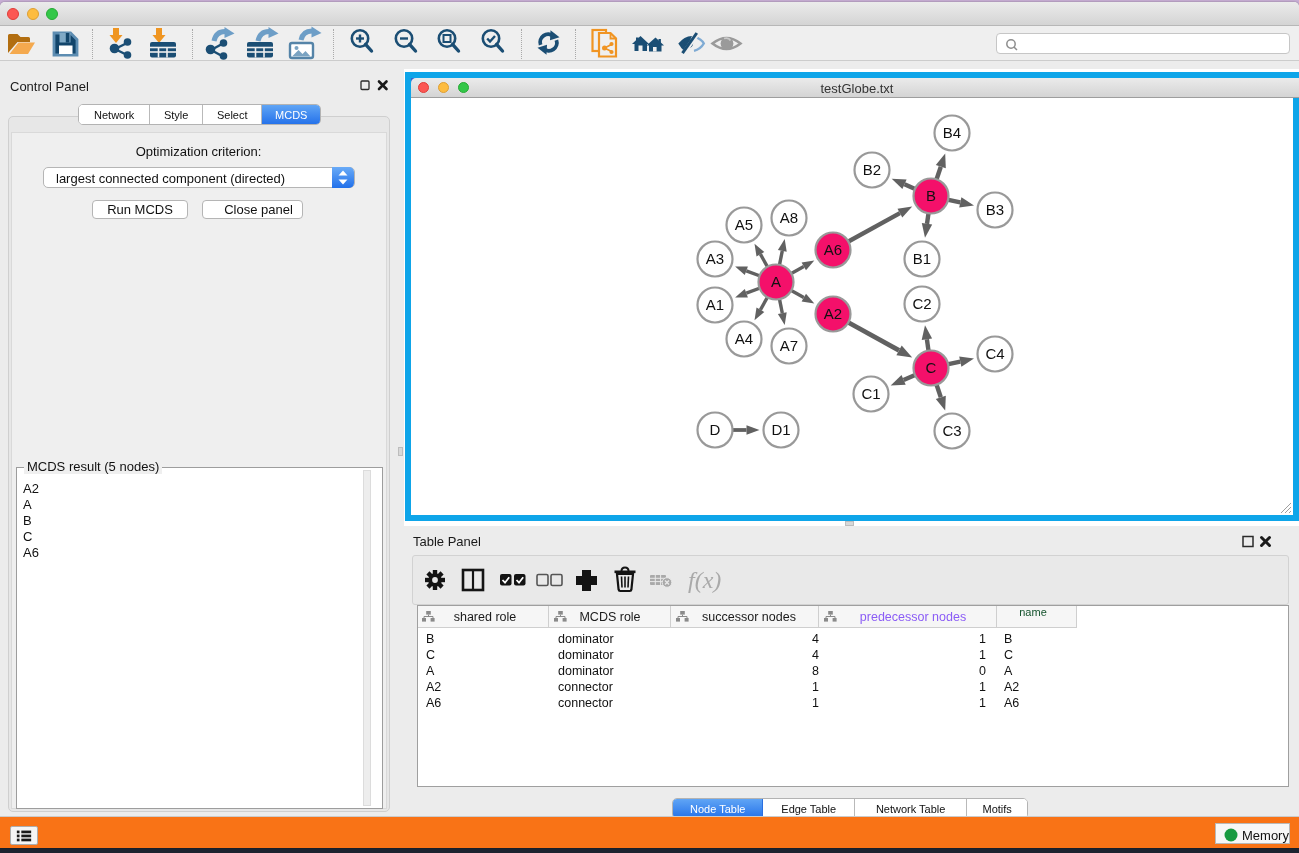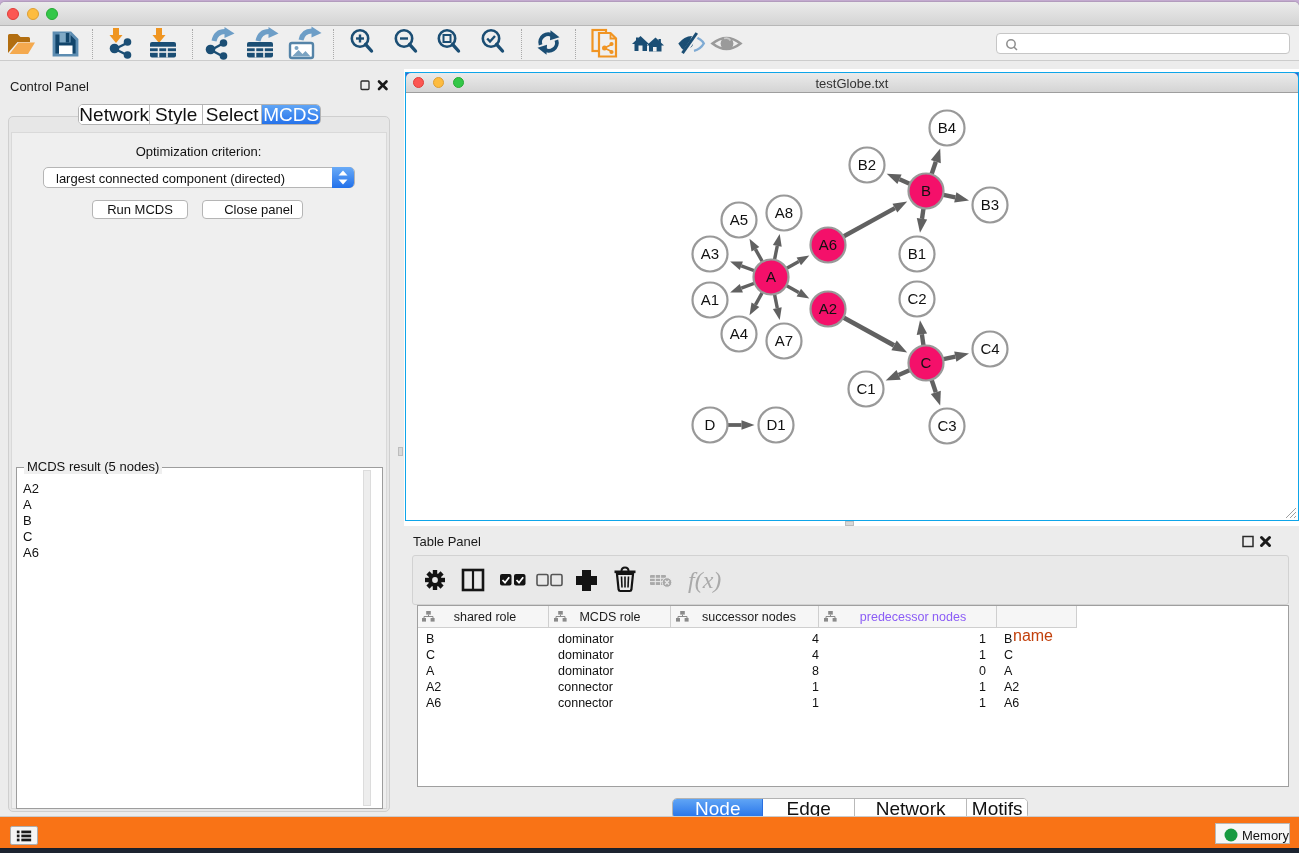--- a/index.html
+++ b/index.html
@@ -19,21 +19,21 @@
 #searchbox { left:996px; top:7px; width:294px; height:21px; background:#ffffff; border:1px solid #c6c6c6; border-radius:4px; }
 
 #content { left:0; top:59px; width:1119px; height:755px; background:#ececec;margin-top:8px; }
 #statusbar { left:0; top:814px; width:1299px; height:32px; background:#f97316; border-top:1px solid #cbcbcb; }
 #ctrlpanel { left:0; top:0; width:397px; height:755px; background:#ececec; }
 #netarea { left:397px; top:0; width:902px; height:457px; background:#ffffff; }
 #tablepanel { left:397px; top:457px; width:902px; height:298px; background:#ececec; }
 .paneltitle { font-size:13px; color:#1a1a1a; }
 
 .seg { height:21px; display:flex; border:1px solid #b3b3b3; border-radius:5px; background:#ffffff; overflow:hidden; }
-.seg > div { font-size:19px; color:#111; text-align:center; line-height:20px; border-right:1px solid #b9b9b9; background:#fff; }
+.seg > div { font-size:11px; color:#111; text-align:center; line-height:20px; border-right:1px solid #b9b9b9; background:#fff; }
 .seg > div:last-child { border-right:none; }
 .seg > div.sel { background:linear-gradient(#60a5f5,#2572ea); color:#fff; border-right-color:#2a6fe0; }
 
 #optlabel { left:0; top:75px; width:397px; text-align:center; font-size:13px; color:#111; }
 #dropdown { left:43px; top:98px; width:312px; height:21px; background:#fff; border:1px solid #b5b5b5; border-radius:5px; }
 #dropdown .dtext { left:12px; top:2.5px; font-size:13px; color:#111; }
 #dropdown .stepper { right:0px; top:-1px; width:22px; height:21px; border-radius:0 5px 5px 0; background:linear-gradient(#6aabf7,#2170ea); }
 .btn { height:19px; background:#ffffff; border:1px solid #b5b5b5; border-radius:4px; font-size:13px; color:#111; text-align:center; line-height:17px; }
 
 #mcdsbox { left:16px; top:398px; width:367px; height:342px; border:1px solid #9d9d9d; background:#fff; }
@@ -208,21 +208,21 @@
         <div class="abs mcdsitem" style="top:29px;">A</div>
         <div class="abs mcdsitem" style="top:45px;">B</div>
         <div class="abs mcdsitem" style="top:61px;">C</div>
         <div class="abs mcdsitem" style="top:77px;">A6</div>
       </div>
       <div id="mcdslabel" class="abs">MCDS result (5 nodes)</div>
     </div>
     <div id="netarea" class="abs">
         <div class="abs" style="left:0;top:0;width:7px;height:457px;background:#ececec;"></div>
         <div class="abs" style="left:1px;top:378px;width:5px;height:9px;background:#d8d8d8;border:1px solid #bdbdbd;"></div>
-      <div id="netframe" class="abs" style="left:8px;top:3px;width:894px;height:449px;border:1px solid #0ea5e9;background:#fff;">
+      <div id="netframe" class="abs" style="left:8px;top:3px;width:894px;height:449px;border:6px solid #0ea5e9;background:#fff;">
           <div class="abs" style="left:0;top:0;width:5px;height:5px;background:#3566cf;"></div>
           <div class="abs" style="right:0;top:0;width:5px;height:5px;background:#3566cf;"></div>
         <div class="abs" style="left:0;top:0;width:892px;height:20px;background:linear-gradient(#ebebeb,#d4d4d4);border-bottom:1px solid #9e9e9e;border-radius:5px 5px 0 0;">
           <div class="abs tl" style="left:7px;top:4px;width:11px;height:11px;background:#fc5753;border:0.5px solid #df3e39;"></div>
           <div class="abs tl" style="left:27px;top:4px;width:11px;height:11px;background:#fdbc40;border:0.5px solid #de9f34;"></div>
           <div class="abs tl" style="left:47px;top:4px;width:11px;height:11px;background:#33c748;border:0.5px solid #27aa35;"></div>
           <div class="abs" style="width:892px;top:3px;text-align:center;font-size:13px;color:#333;">testGlobe.txt</div>
         </div>
         <svg class="abs" style="right:1px;bottom:1px;" width="13" height="13">
             <g stroke="#9f9f9f" stroke-width="1">
@@ -376,21 +376,21 @@
           <div class="abs" style="left:0;top:0;width:658px;height:22px;background:#f6f6f6;border-bottom:1px solid #cfcfcf;"></div>
 <div class="abs" style="left:130px;top:0;width:1px;height:22px;background:#cfcfcf;"></div>
 <div class="abs" style="left:252px;top:0;width:1px;height:22px;background:#cfcfcf;"></div>
 <div class="abs" style="left:400px;top:0;width:1px;height:22px;background:#cfcfcf;"></div>
 <div class="abs" style="left:578px;top:0;width:1px;height:22px;background:#cfcfcf;"></div>
 <div class="abs" style="left:658px;top:0;width:1px;height:22px;background:#cfcfcf;"></div>
 <div class="abs" style="left:-13px;top:4px;width:160px;text-align:center;font-size:12.5px;color:#1a1a1a;">shared role</div>
 <div class="abs" style="left:112px;top:4px;width:160px;text-align:center;font-size:12.5px;color:#1a1a1a;">MCDS role</div>
 <div class="abs" style="left:251px;top:4px;width:160px;text-align:center;font-size:12.5px;color:#1a1a1a;">successor nodes</div>
 <div class="abs" style="left:415px;top:4px;width:160px;text-align:center;font-size:12.5px;color:#8b5cf6;">predecessor nodes</div>
-<div class="abs" style="left:535px;top:21px;width:160px;text-align:center;font-size:16px;color:#c2410c;">name</div>
+<div class="abs" style="left:535px;top:0;width:160px;text-align:center;font-size:11px;color:#14532d;">name</div>
 <svg class="abs" style="left:4px;top:5px;" width="13" height="11" viewBox="0 0 13 11">
             <g fill="#8a8a8a">
               <rect x="4.2" y="0" width="4.6" height="3.6"></rect>
               <rect x="0" y="7" width="4.0" height="3.6"></rect>
               <rect x="8.6" y="7" width="4.0" height="3.6"></rect>
             </g>
             <g stroke="#8a8a8a" stroke-width="1">
               <path d="M6.5,3.6 V5.5 M2,7 V5.5 H11 V7" fill="none"></path>
             </g>
           </svg>

